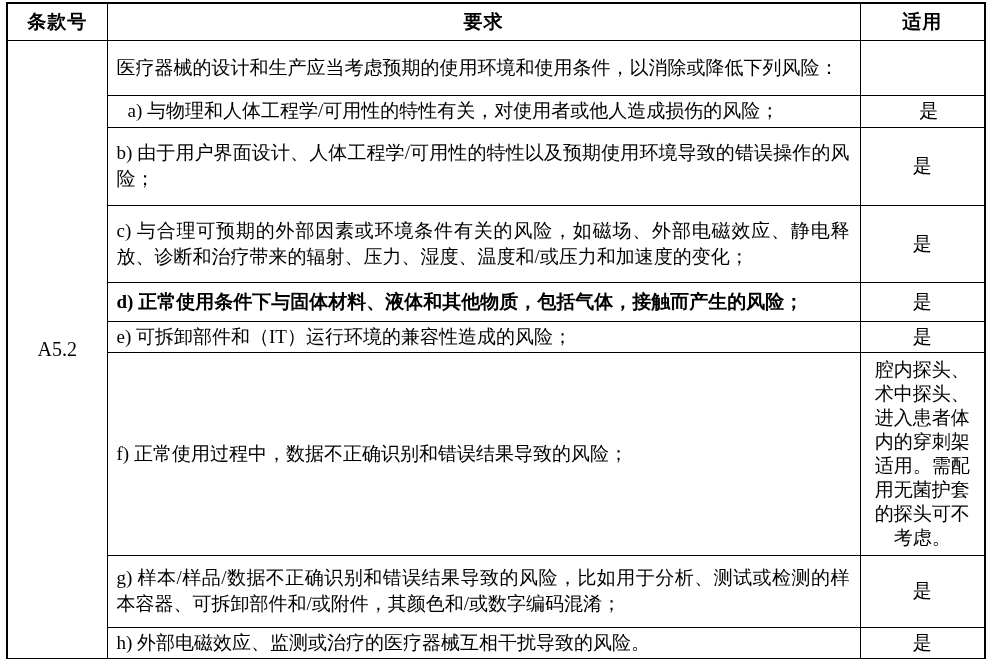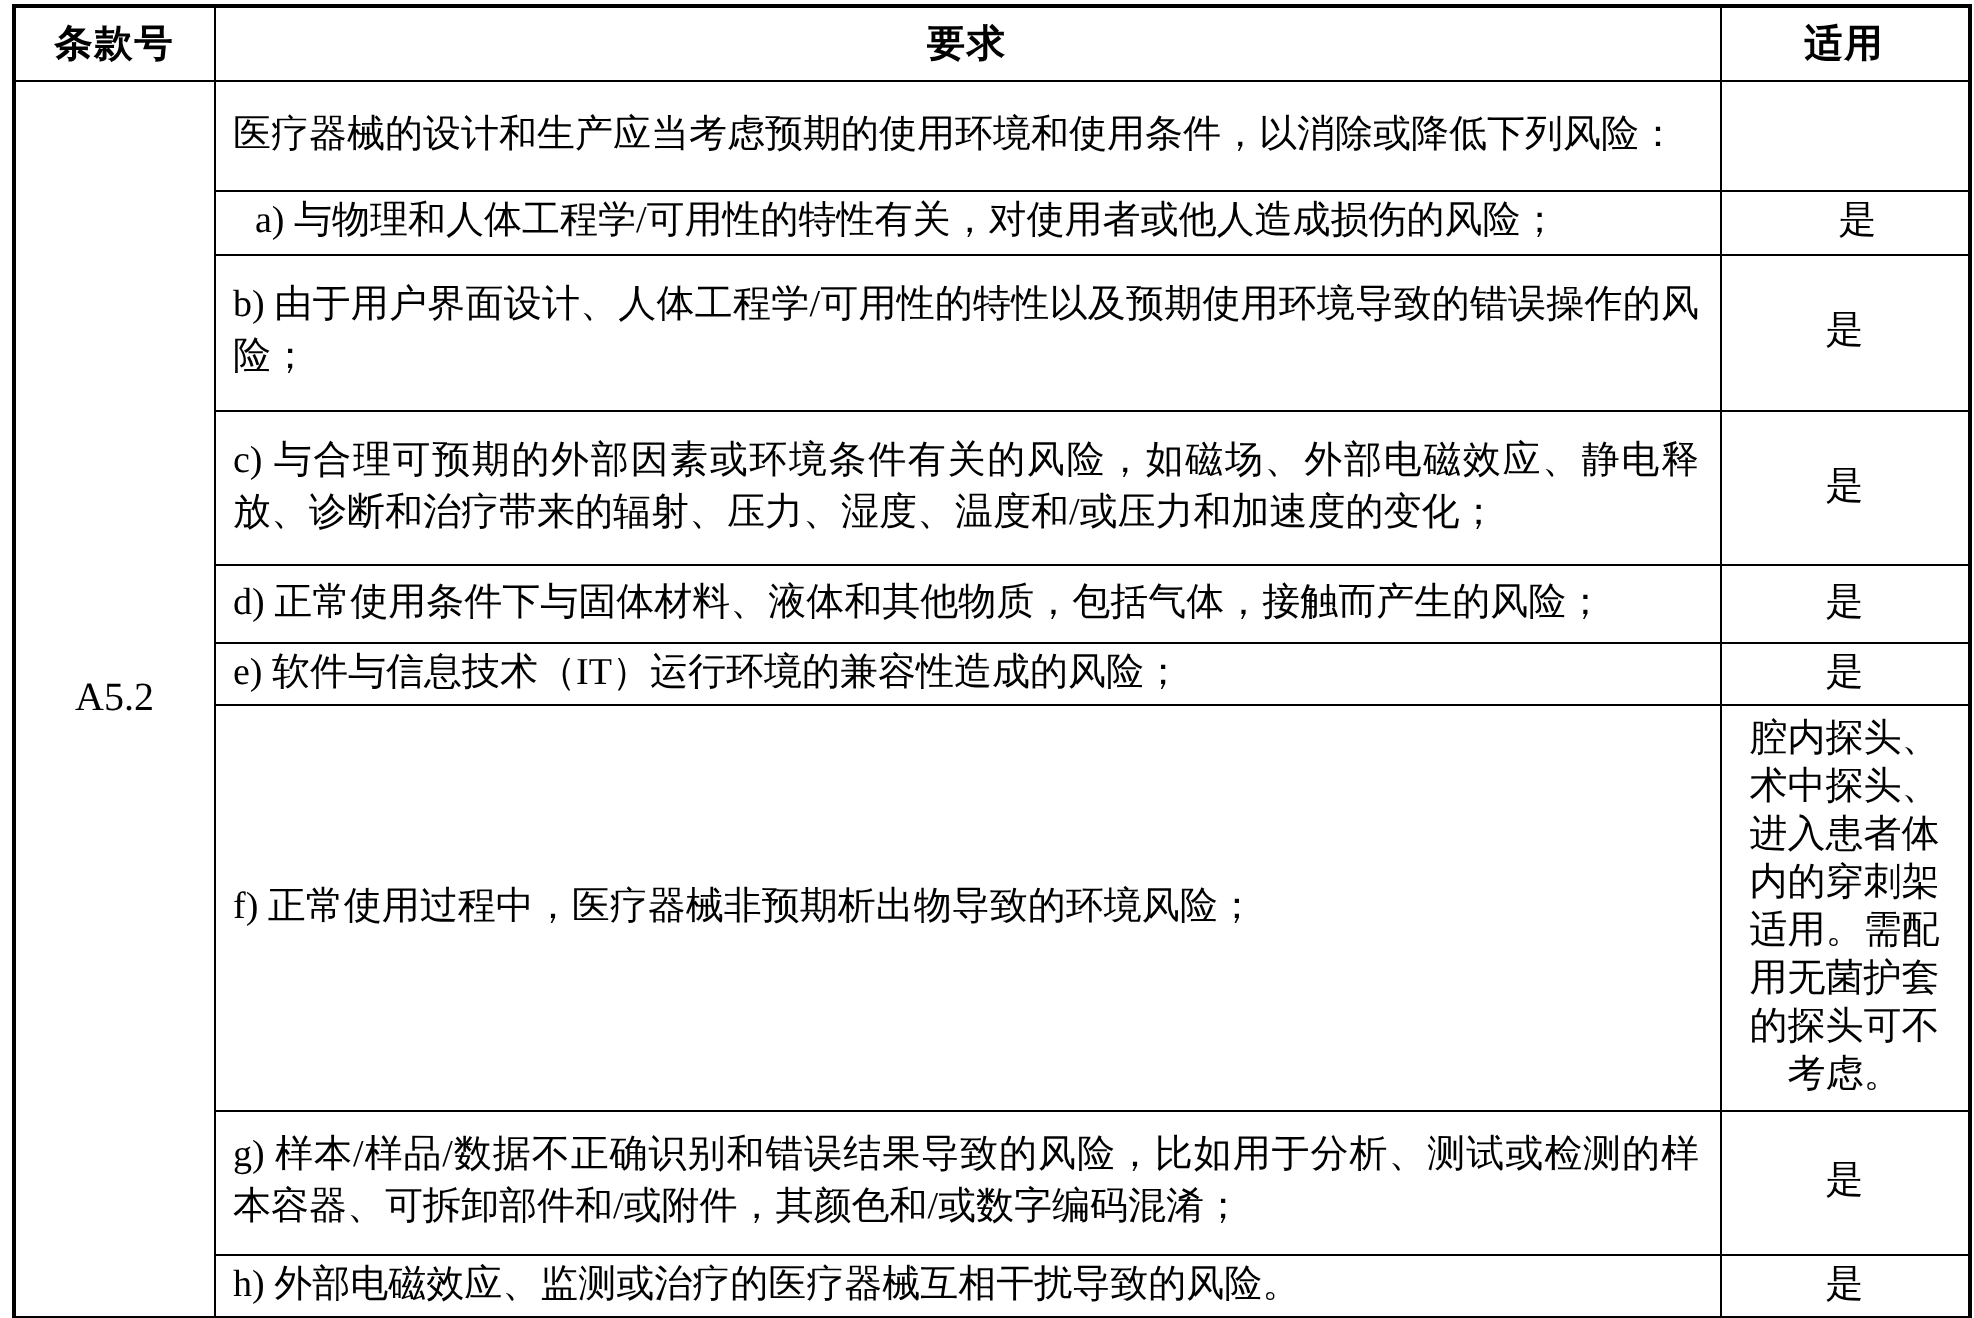--- a/index.html
+++ b/index.html
@@ -51,21 +51,21 @@
     font-family: "Liberation Serif", "DejaVu Serif", serif;
     margin-left: 48px;
   }
   td.req {
     font-size: 19px;
     line-height: 26px;
     text-align: justify;
     vertical-align: middle;
     padding: 2px 10px 2px 9px;
   }
-  td.req.tight { line-height: 19px; }
+  td.req.tight { line-height: 19px; font-weight: bold; }
   td.app {
     font-size: 19px;
     text-align: center;
     vertical-align: middle;
     padding: 2px 7px;
     line-height: 24px;
   }
   tr.r-intro  td { height: 55px; }
   tr.r-a      td { height: 32px; padding-left: 20px; }
   tr.r-b      td { height: 78px; }
@@ -109,25 +109,25 @@
       </tr>
       <tr class="r-c">
         <td class="req">c) 与合理可预期的外部因素或环境条件有关的风险，如磁场、外部电磁效应、静电释放、诊断和治疗带来的辐射、压力、湿度、温度和/或压力和加速度的变化；</td>
         <td class="app">是</td>
       </tr>
       <tr class="r-d">
         <td class="req tight">d) 正常使用条件下与固体材料、液体和其他物质，包括气体，接触而产生的风险；</td>
         <td class="app">是</td>
       </tr>
       <tr class="r-e">
-        <td class="req">e) 软件与信息技术（IT）运行环境的兼容性造成的风险；</td>
+        <td class="req">e) 可拆卸部件和（IT）运行环境的兼容性造成的风险；</td>
         <td class="app">是</td>
       </tr>
       <tr class="r-f">
-        <td class="req">f) 正常使用过程中，医疗器械非预期析出物导致的环境风险；</td>
+        <td class="req">f) 正常使用过程中，数据不正确识别和错误结果导致的风险；</td>
         <td class="app">腔内探头、术中探头、进入患者体内的穿刺架适用。需配用无菌护套的探头可不考虑。</td>
       </tr>
       <tr class="r-g">
         <td class="req">g) 样本/样品/数据不正确识别和错误结果导致的风险，比如用于分析、测试或检测的样本容器、可拆卸部件和/或附件，其颜色和/或数字编码混淆；</td>
         <td class="app">是</td>
       </tr>
       <tr class="r-h">
         <td class="req">h) 外部电磁效应、监测或治疗的医疗器械互相干扰导致的风险。</td>
         <td class="app">是</td>
       </tr>

